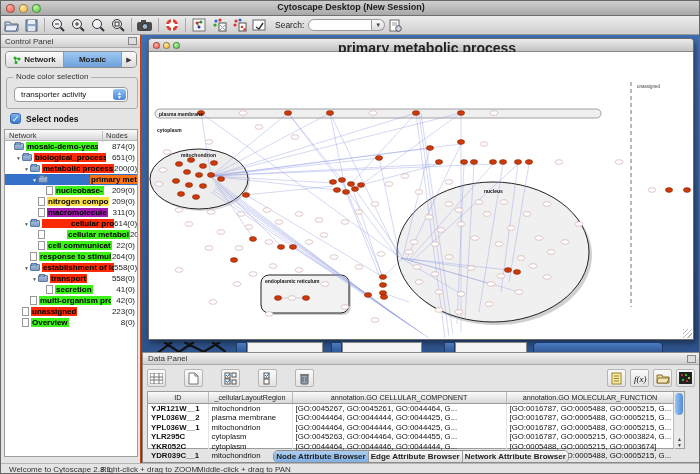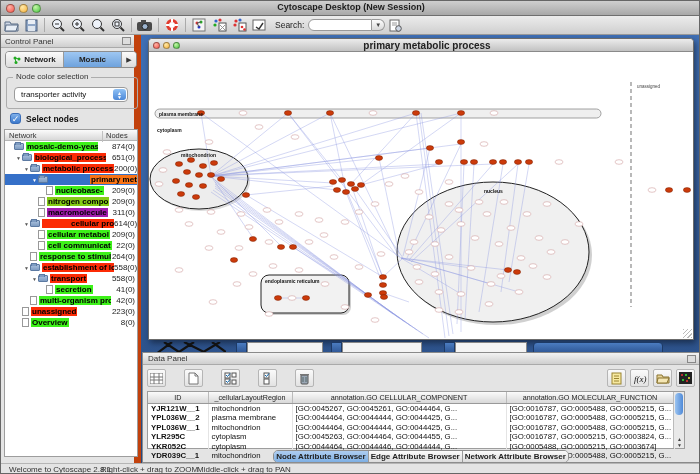--- a/index.html
+++ b/index.html
@@ -23,21 +23,21 @@
   .tb-icon{width:20px;height:17px;display:flex;align-items:center;justify-content:center;flex:0 0 auto;}
   .tb-sep{width:1px;height:14px;background:#aaa;margin:0 3px;flex:0 0 auto;}
   .search-label{font-size:8.5px;color:#222;margin:0 4px 0 6px;}
   .search-box{width:64px;height:12px;background:#fff;border:1px solid #999;border-radius:6px 0 0 6px;
     font-size:8px;padding:0 4px;}
   .search-drop{width:13px;height:12px;border:1px solid #999;border-left:none;border-radius:0 6px 6px 0;
     background:linear-gradient(#fdfdfd,#d8d8d8);font-size:6px;color:#444;display:flex;align-items:center;justify-content:center;}
   
   .main{position:absolute;left:0;top:34px;width:700px;height:428px;}
   
-  .control-panel{position:absolute;left:0;top:0;width:140px;height:428px;background:#e4e4e4;border-right:7px solid #c2410c;}
+  .control-panel{position:absolute;left:0;top:0;width:140px;height:428px;background:#e4e4e4;border-right:1px solid #c2410c;}
   .panel-header{position:absolute;left:0;top:0;width:100%;height:13px;
     background:linear-gradient(#f2f2f2,#cfcfcf);border-bottom:1px solid #aaa;
     font-size:8px;color:#333;padding:2px 4px;}
   .float-ic{position:absolute;right:3px;top:2px;width:9px;height:8px;border:1px solid #888;background:#ddd;}
   .cp-tabs{position:absolute;left:4px;top:16px;width:132px;height:17px;display:flex;
     border:1px solid #8d8d8d;border-radius:4px;overflow:hidden;background:#e8e8e8;}
   .cp-tab{flex:1;display:flex;align-items:center;justify-content:center;font-size:8px;font-weight:bold;color:#222;
     border-right:1px solid #9a9a9a;background:linear-gradient(#fbfbfb,#dcdcdc);gap:3px;}
   .cp-tab.selected{background:linear-gradient(#9ec7f2,#6ea2dd);}
   .cp-tab-arrow{width:14px;display:flex;align-items:center;justify-content:center;font-size:7px;color:#333;
@@ -70,21 +70,21 @@
   .chip{padding:0 1px;font-weight:bold;color:#000;flex:0 0 auto;max-width:72px;overflow:hidden;}
   .cnt{margin-left:auto;padding-right:2px;color:#222;flex:0 0 auto;}
   .tree-row.selected .cnt{color:#fff;margin-left:41px;}
   
   .mdi{position:absolute;left:140px;top:0;width:560px;height:428px;
     background:linear-gradient(#3f6fb5,#27497e);}
   .network-window{position:absolute;left:7px;top:3px;width:546px;height:302px;
     background:#fff;border:1px solid #6b6b6b;border-radius:4px 4px 0 0;box-shadow:2px 3px 6px rgba(0,0,0,.45);}
   .win-titlebar{position:absolute;left:0;top:0;width:100%;height:13px;border-radius:4px 4px 0 0;
     background:linear-gradient(#ececec,#c2c2c2);border-bottom:1px solid #8a8a8a;}
-  .win-titlebar .wtitle{position:absolute;left:12px;right:0;top:1px;text-align:center;font-size:10px;font-weight:bold;color:#222;}
+  .win-titlebar .wtitle{position:absolute;left:12px;right:0;top:1px;text-align:center;font-size:14px;font-weight:bold;color:#222;}
   .win-lights{position:absolute;left:4px;top:3px;display:flex;gap:3px;}
   .win-lights .light{width:7px;height:7px;}
   .net-canvas{position:absolute;left:0;top:13px;width:544px;height:287px;background:#fff;}
   .grip{position:absolute;right:1px;bottom:1px;width:9px;height:9px;
     background:repeating-linear-gradient(135deg,#bbb 0 1px,transparent 1px 3px);}
   
   .frag-strip{position:absolute;left:0;top:306px;width:560px;height:14px;}
   .frag{position:absolute;top:1px;height:12px;}
   .frag.white{background:#f4f4f4;border:1px solid #888;}
   .frag.chip{background:linear-gradient(#4b7cc0,#2d5594);border:1px solid #1d3a66;}
@@ -315,42 +315,42 @@
               <span class="ind" style="width: 34px;"></span>
               <span class="exp"></span>
               <span class="ico file"></span>
               <span class="chip" style="background: rgb(61, 241, 25);">nucleobase-</span>
               <span class="cnt">209(0)</span>
             </div>
             <div class="tree-row">
               <span class="ind" style="width: 26px;"></span>
               <span class="exp"></span>
               <span class="ico file"></span>
-              <span class="chip" style="background: #84cc16;">nitrogen compo</span>
+              <span class="chip" style="background: #fde047;">nitrogen compo</span>
               <span class="cnt">209(0)</span>
             </div>
             <div class="tree-row">
               <span class="ind" style="width: 26px;"></span>
               <span class="exp"></span>
               <span class="ico file"></span>
               <span class="chip" style="background: #a21caf;">macromolecule</span>
               <span class="cnt">311(0)</span>
             </div>
             <div class="tree-row">
               <span class="ind" style="width: 18px;"></span>
               <span class="exp">▼</span>
               <span class="ico folder"></span>
               <span class="chip" style="background: rgb(252, 43, 5); padding-left: 29px;">cellular process</span>
               <span class="cnt">614(0)</span>
             </div>
             <div class="tree-row">
               <span class="ind" style="width: 26px;"></span>
               <span class="exp"></span>
               <span class="ico file"></span>
-              <span class="chip" style="background: rgb(61, 241, 25);">cellular metabol</span>
+              <span class="chip" style="background: rgb(61, 241, 25); margin-left: 20px;">cellular metabol</span>
               <span class="cnt">209(0)</span>
             </div>
             <div class="tree-row">
               <span class="ind" style="width: 26px;"></span>
               <span class="exp"></span>
               <span class="ico file"></span>
               <span class="chip" style="background: rgb(61, 241, 25);">cell communicat</span>
               <span class="cnt">22(0)</span>
             </div>
             <div class="tree-row">

